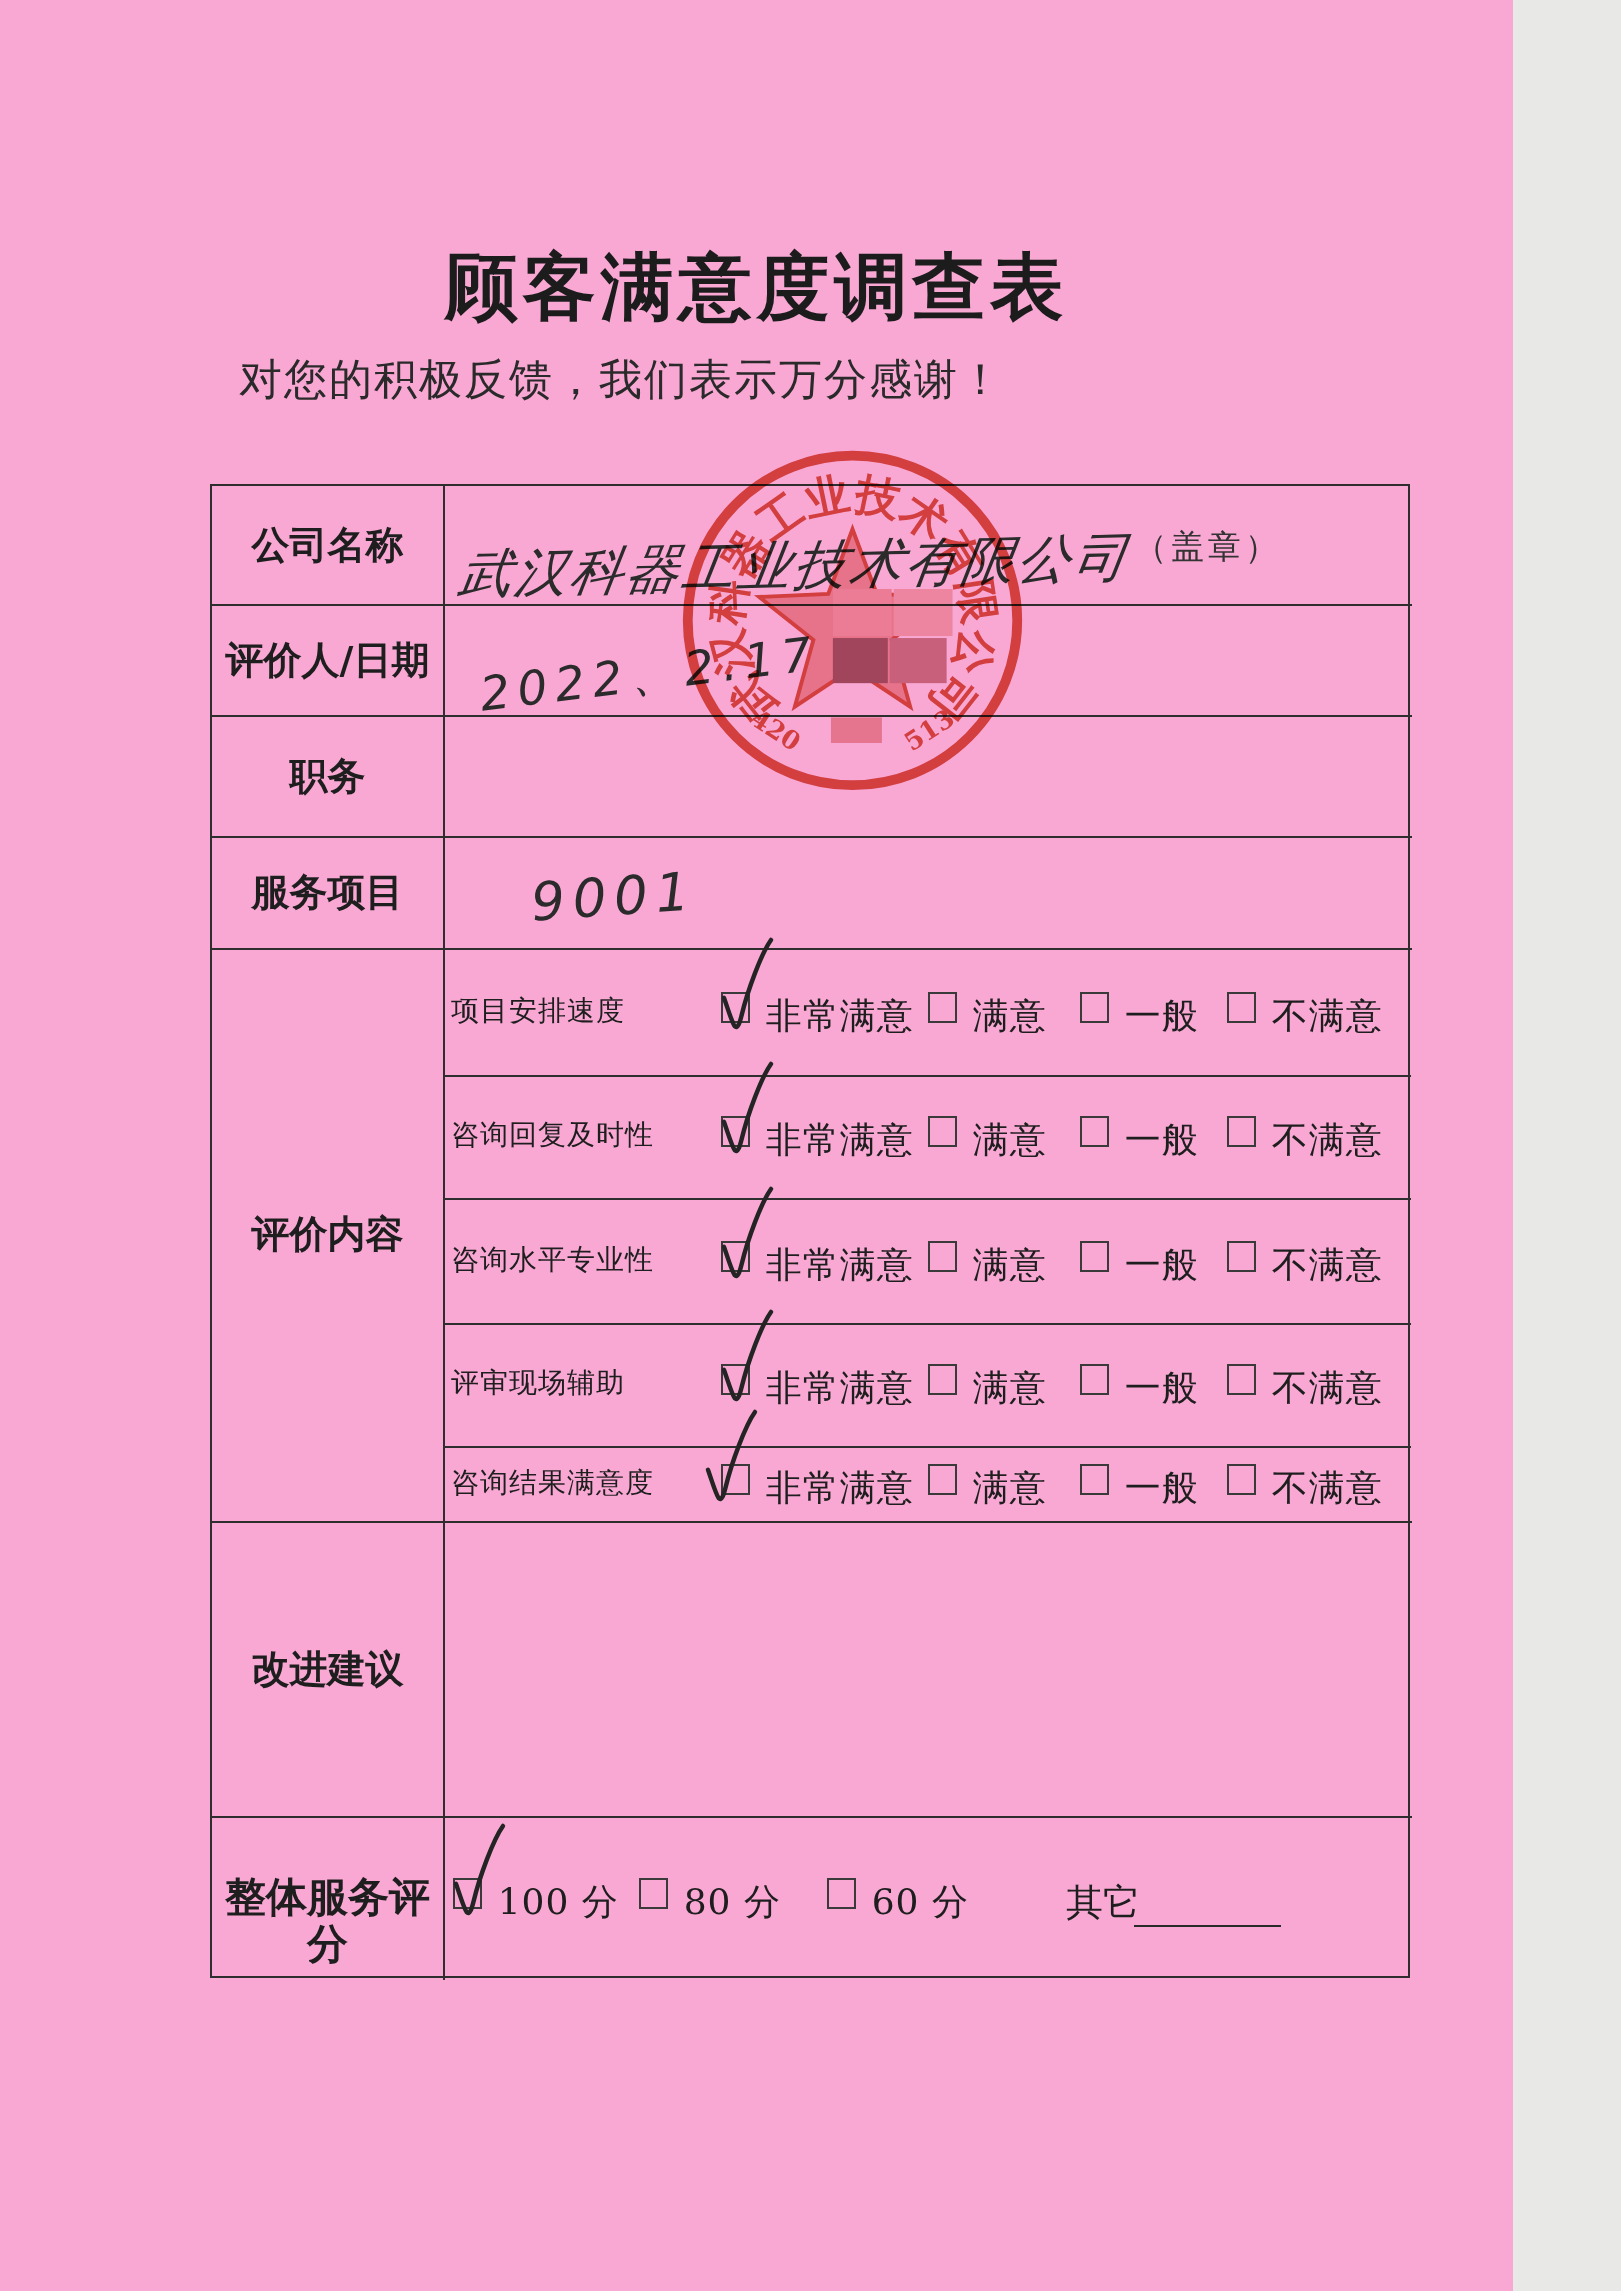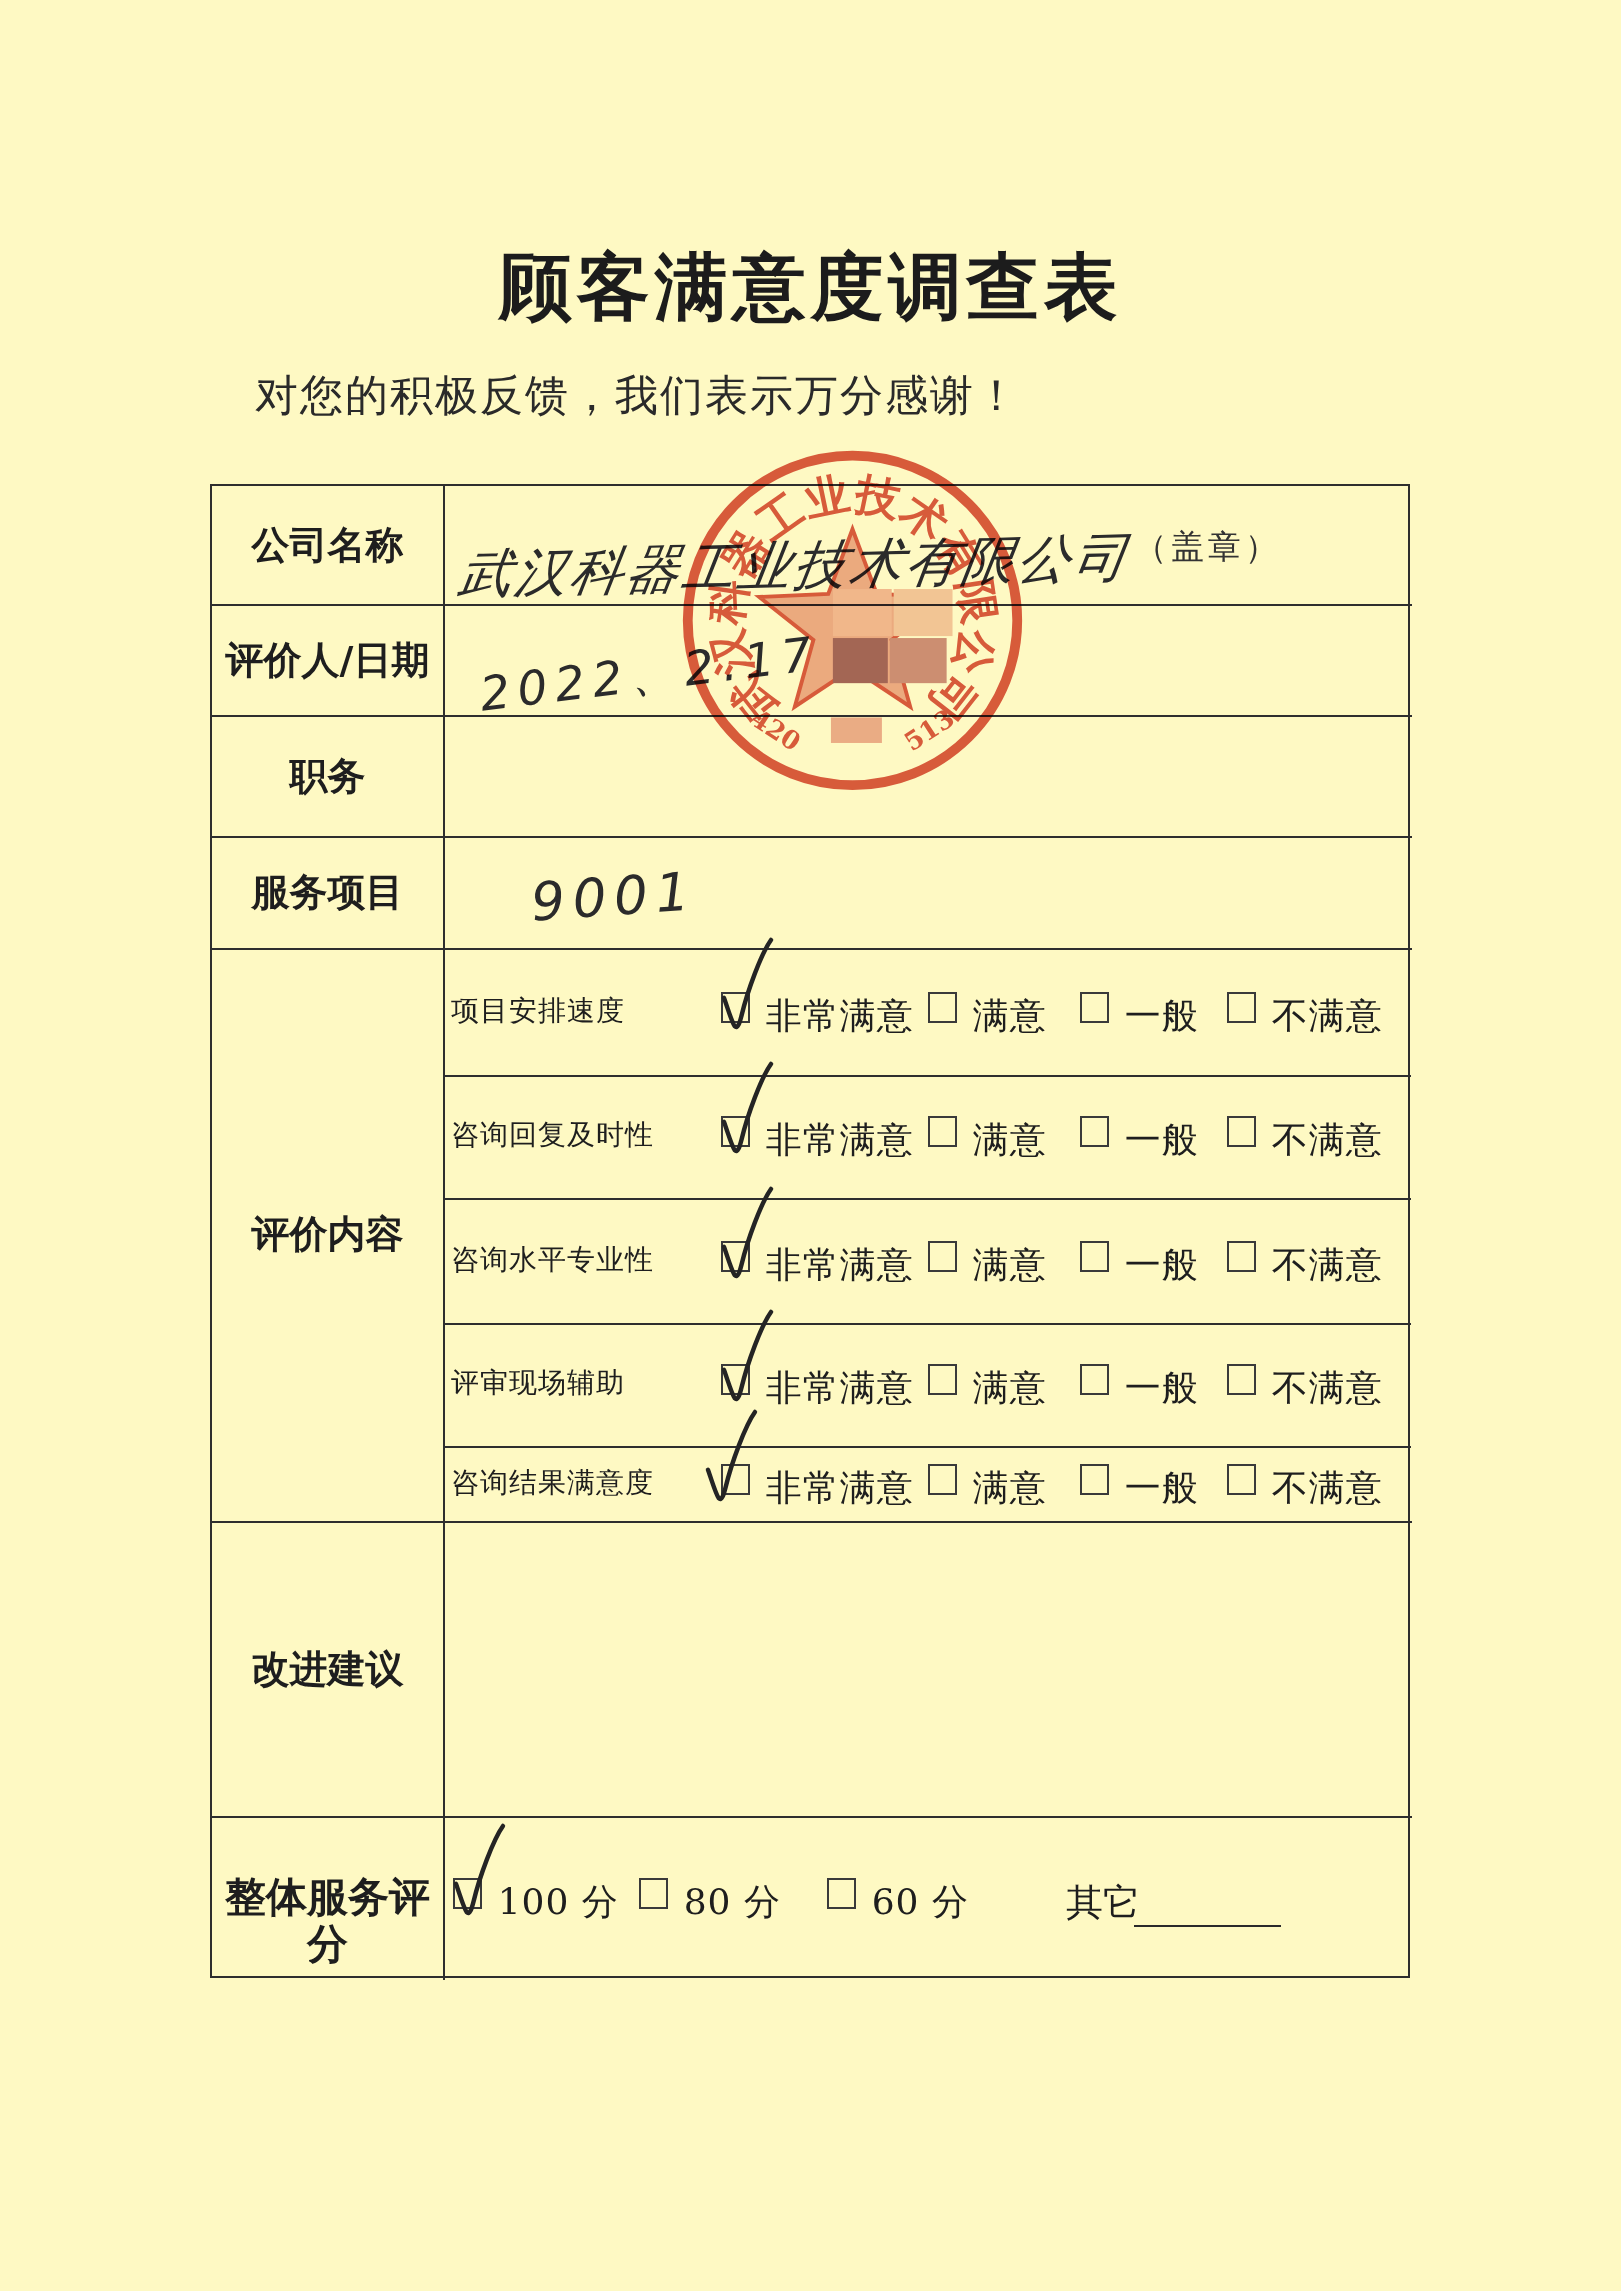--- a/index.html
+++ b/index.html
@@ -1,25 +1,25 @@
 <!DOCTYPE html>
 <html><head>
 <meta charset="utf-8">
 <style>
   html,body{margin:0;padding:0;background:#e8e8e6;}
   .sheet{
-    position:relative;width:1621px;height:2292px;background:#fef9c3;
-    font-family:"DejaVu Serif","Liberation Serif",serif;color:#222;overflow:hidden;
+    position:relative;width:1477px;height:2292px;background:#f9a8d4;
+    font-family:"DejaVu Serif","Liberation Serif",serif;color:#222;overflow:hidden;padding-left:36px;
   }
   .page-title{
     position:absolute;top:239px;left:0;width:100%;text-align:center;
     font-size:73px;font-weight:bold;letter-spacing:4.9px;color:#1c1c1c;margin:0;
   }
   .page-subtitle{
-    position:absolute;top:351px;left:239px;font-size:43px;color:#2a2a2a;margin:16px;letter-spacing:2px;
+    position:absolute;top:351px;left:239px;font-size:43px;color:#2a2a2a;margin:0;letter-spacing:2px;
   }
   
   .form-table{
     position:absolute;left:210px;top:484px;width:1200px;height:1494px;
     border:2.9px solid #2e2e2e;box-sizing:border-box;
   }
   .hline{position:absolute;left:0;width:1200px;height:2px;background:#2e2e2e;}
   .hline.sub{left:231px;width:968px;}
   .vline{position:absolute;left:231px;top:0;width:2px;height:1494px;background:#2e2e2e;}
   .rowlabel{

